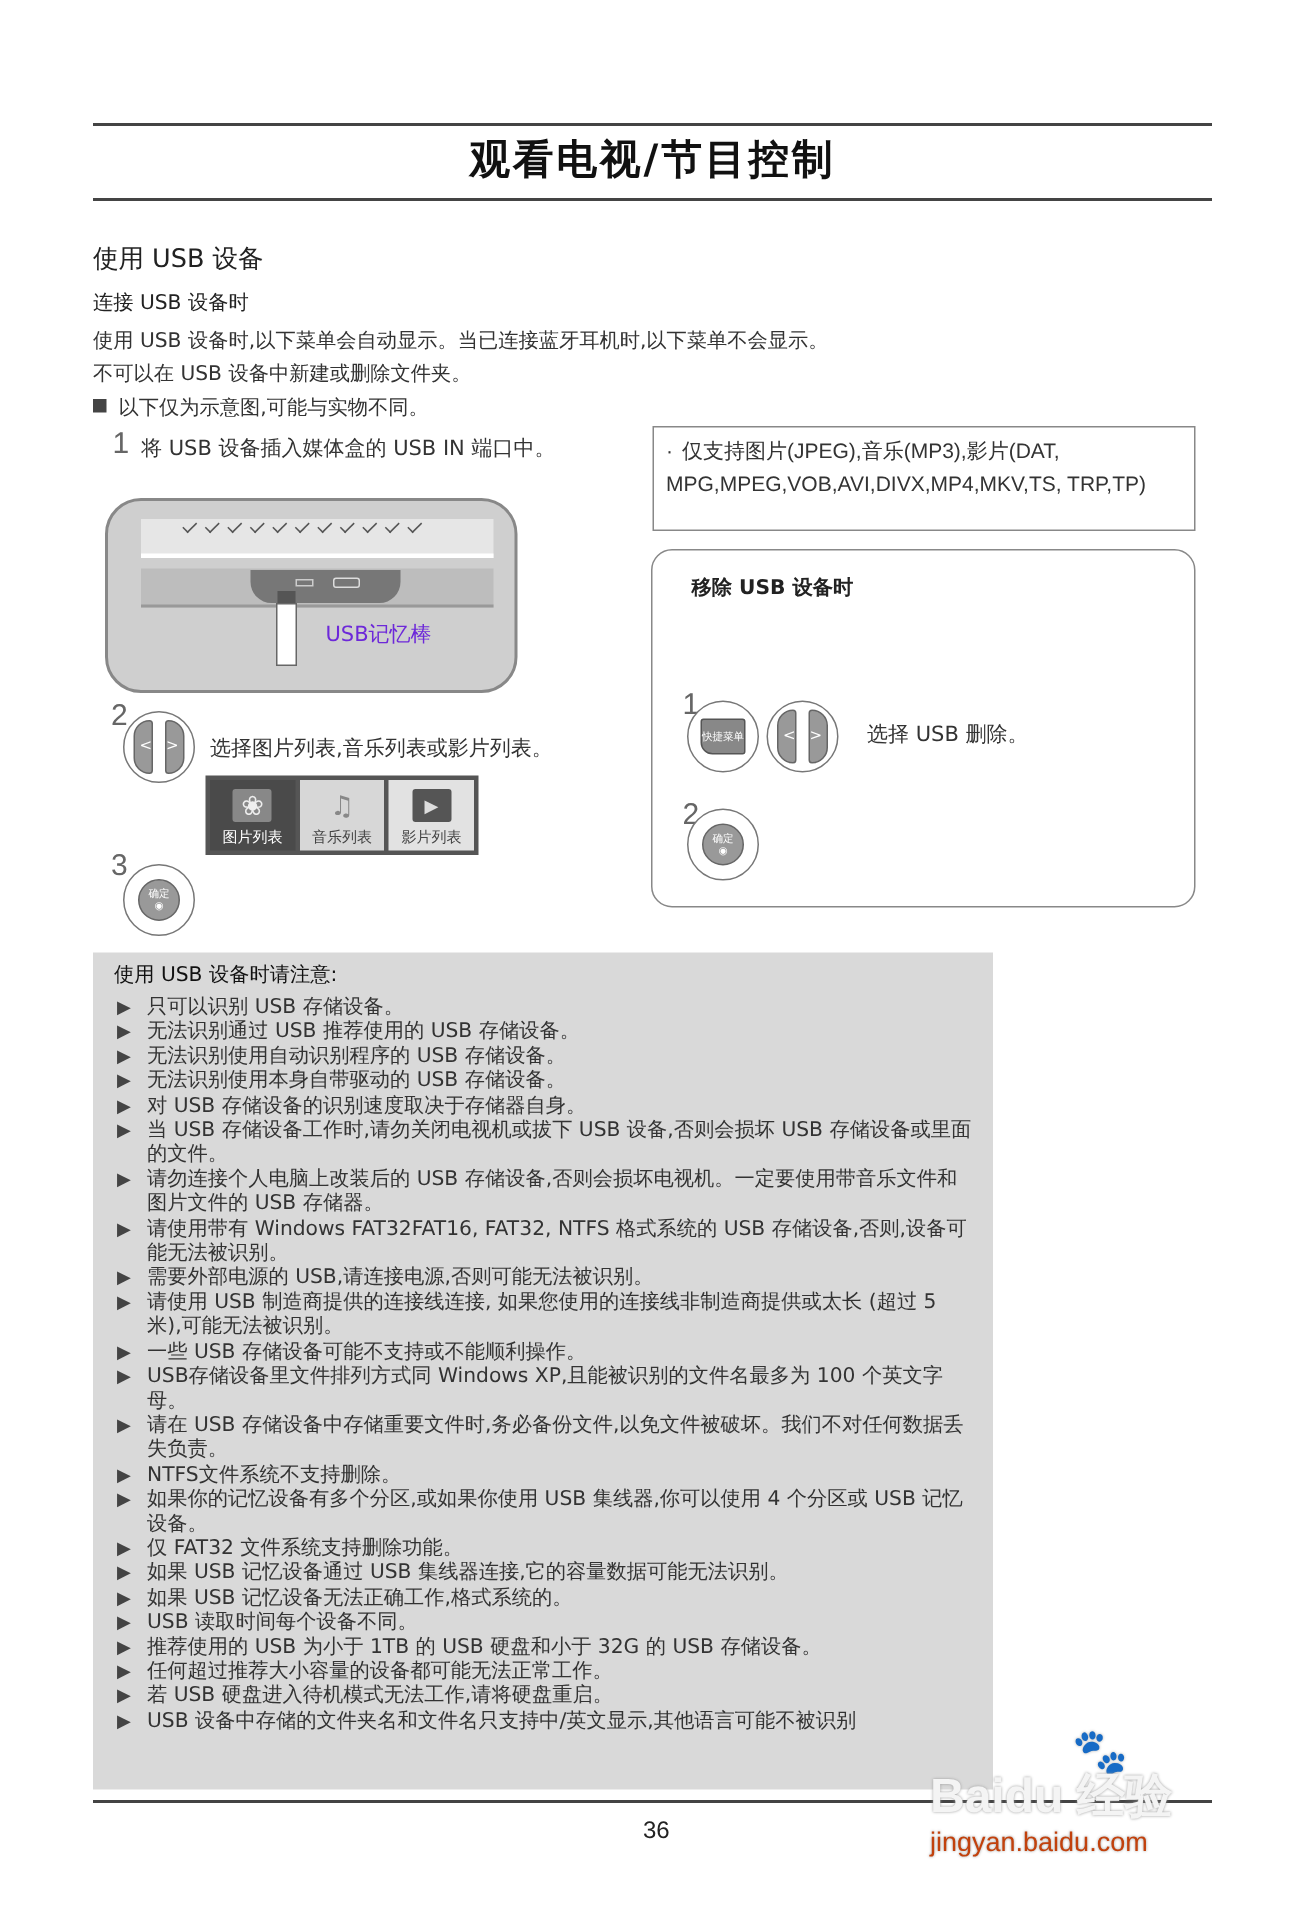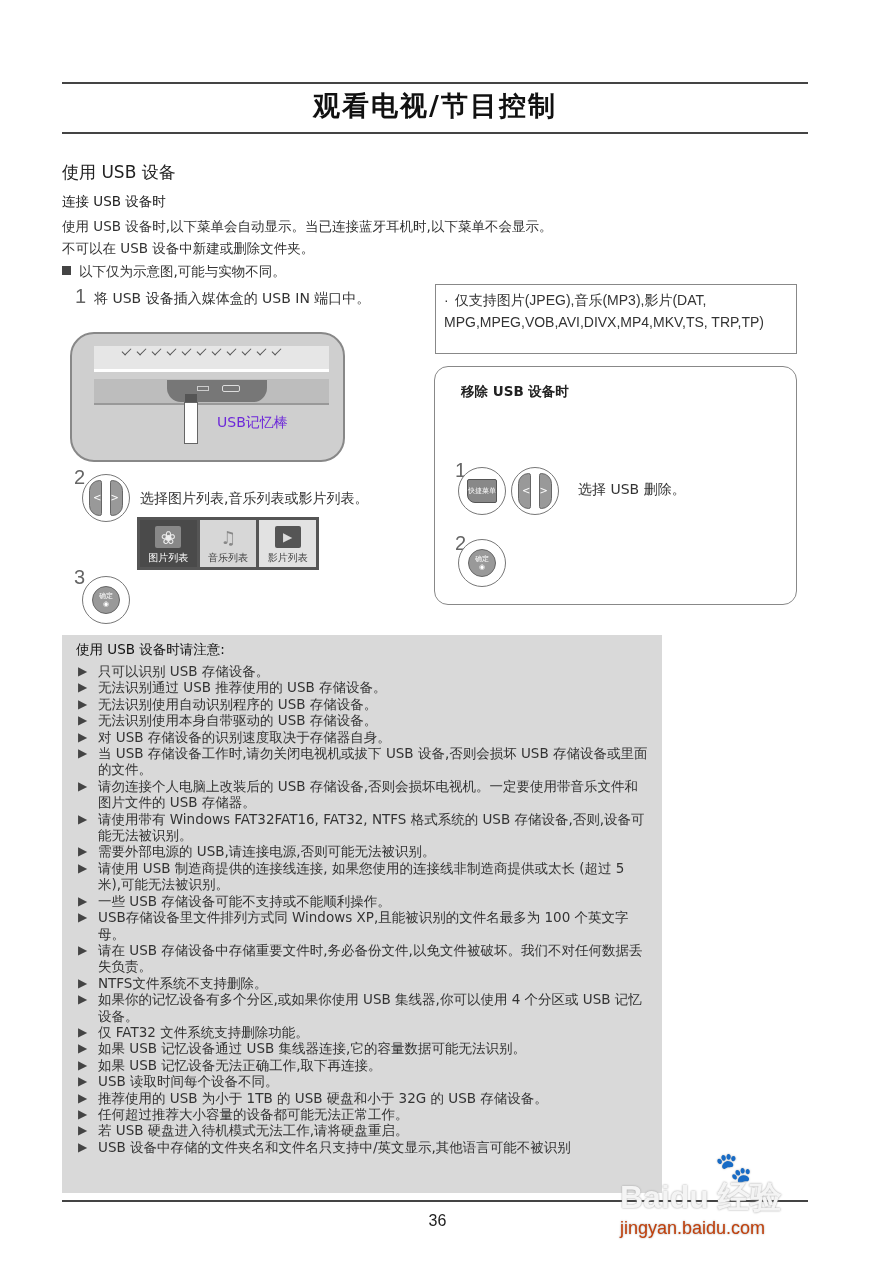--- a/index.html
+++ b/index.html
@@ -195,21 +195,21 @@
     <li><span class="tri">▶</span><span>请使用带有 Windows FAT32FAT16, FAT32, NTFS 格式系统的 USB 存储设备,否则,设备可能无法被识别。</span></li>
     <li><span class="tri">▶</span><span>需要外部电源的 USB,请连接电源,否则可能无法被识别。</span></li>
     <li><span class="tri">▶</span><span>请使用 USB 制造商提供的连接线连接, 如果您使用的连接线非制造商提供或太长 (超过 5 米),可能无法被识别。</span></li>
     <li><span class="tri">▶</span><span>一些 USB 存储设备可能不支持或不能顺利操作。</span></li>
     <li><span class="tri">▶</span><span>USB存储设备里文件排列方式同 Windows XP,且能被识别的文件名最多为 100 个英文字母。</span></li>
     <li><span class="tri">▶</span><span>请在 USB 存储设备中存储重要文件时,务必备份文件,以免文件被破坏。我们不对任何数据丢失负责。</span></li>
     <li><span class="tri">▶</span><span>NTFS文件系统不支持删除。</span></li>
     <li><span class="tri">▶</span><span>如果你的记忆设备有多个分区,或如果你使用 USB 集线器,你可以使用 4 个分区或 USB 记忆设备。</span></li>
     <li><span class="tri">▶</span><span>仅 FAT32 文件系统支持删除功能。</span></li>
     <li><span class="tri">▶</span><span>如果 USB 记忆设备通过 USB 集线器连接,它的容量数据可能无法识别。</span></li>
-    <li><span class="tri">▶</span><span>如果 USB 记忆设备无法正确工作,取下再连接。</span></li>
+    <li><span class="tri">▶</span><span>如果 USB 记忆设备无法正确工作,格式系统的。</span></li>
     <li><span class="tri">▶</span><span>USB 读取时间每个设备不同。</span></li>
     <li><span class="tri">▶</span><span>推荐使用的 USB 为小于 1TB 的 USB 硬盘和小于 32G 的 USB 存储设备。</span></li>
     <li><span class="tri">▶</span><span>任何超过推荐大小容量的设备都可能无法正常工作。</span></li>
     <li><span class="tri">▶</span><span>若 USB 硬盘进入待机模式无法工作,请将硬盘重启。</span></li>
     <li><span class="tri">▶</span><span>USB 设备中存储的文件夹名和文件名只支持中/英文显示,其他语言可能不被识别</span></li>
   </ul>
 </div>
 
 <div class="rule" style="top:1200px;"></div>
 <div class="page-num">36</div>

